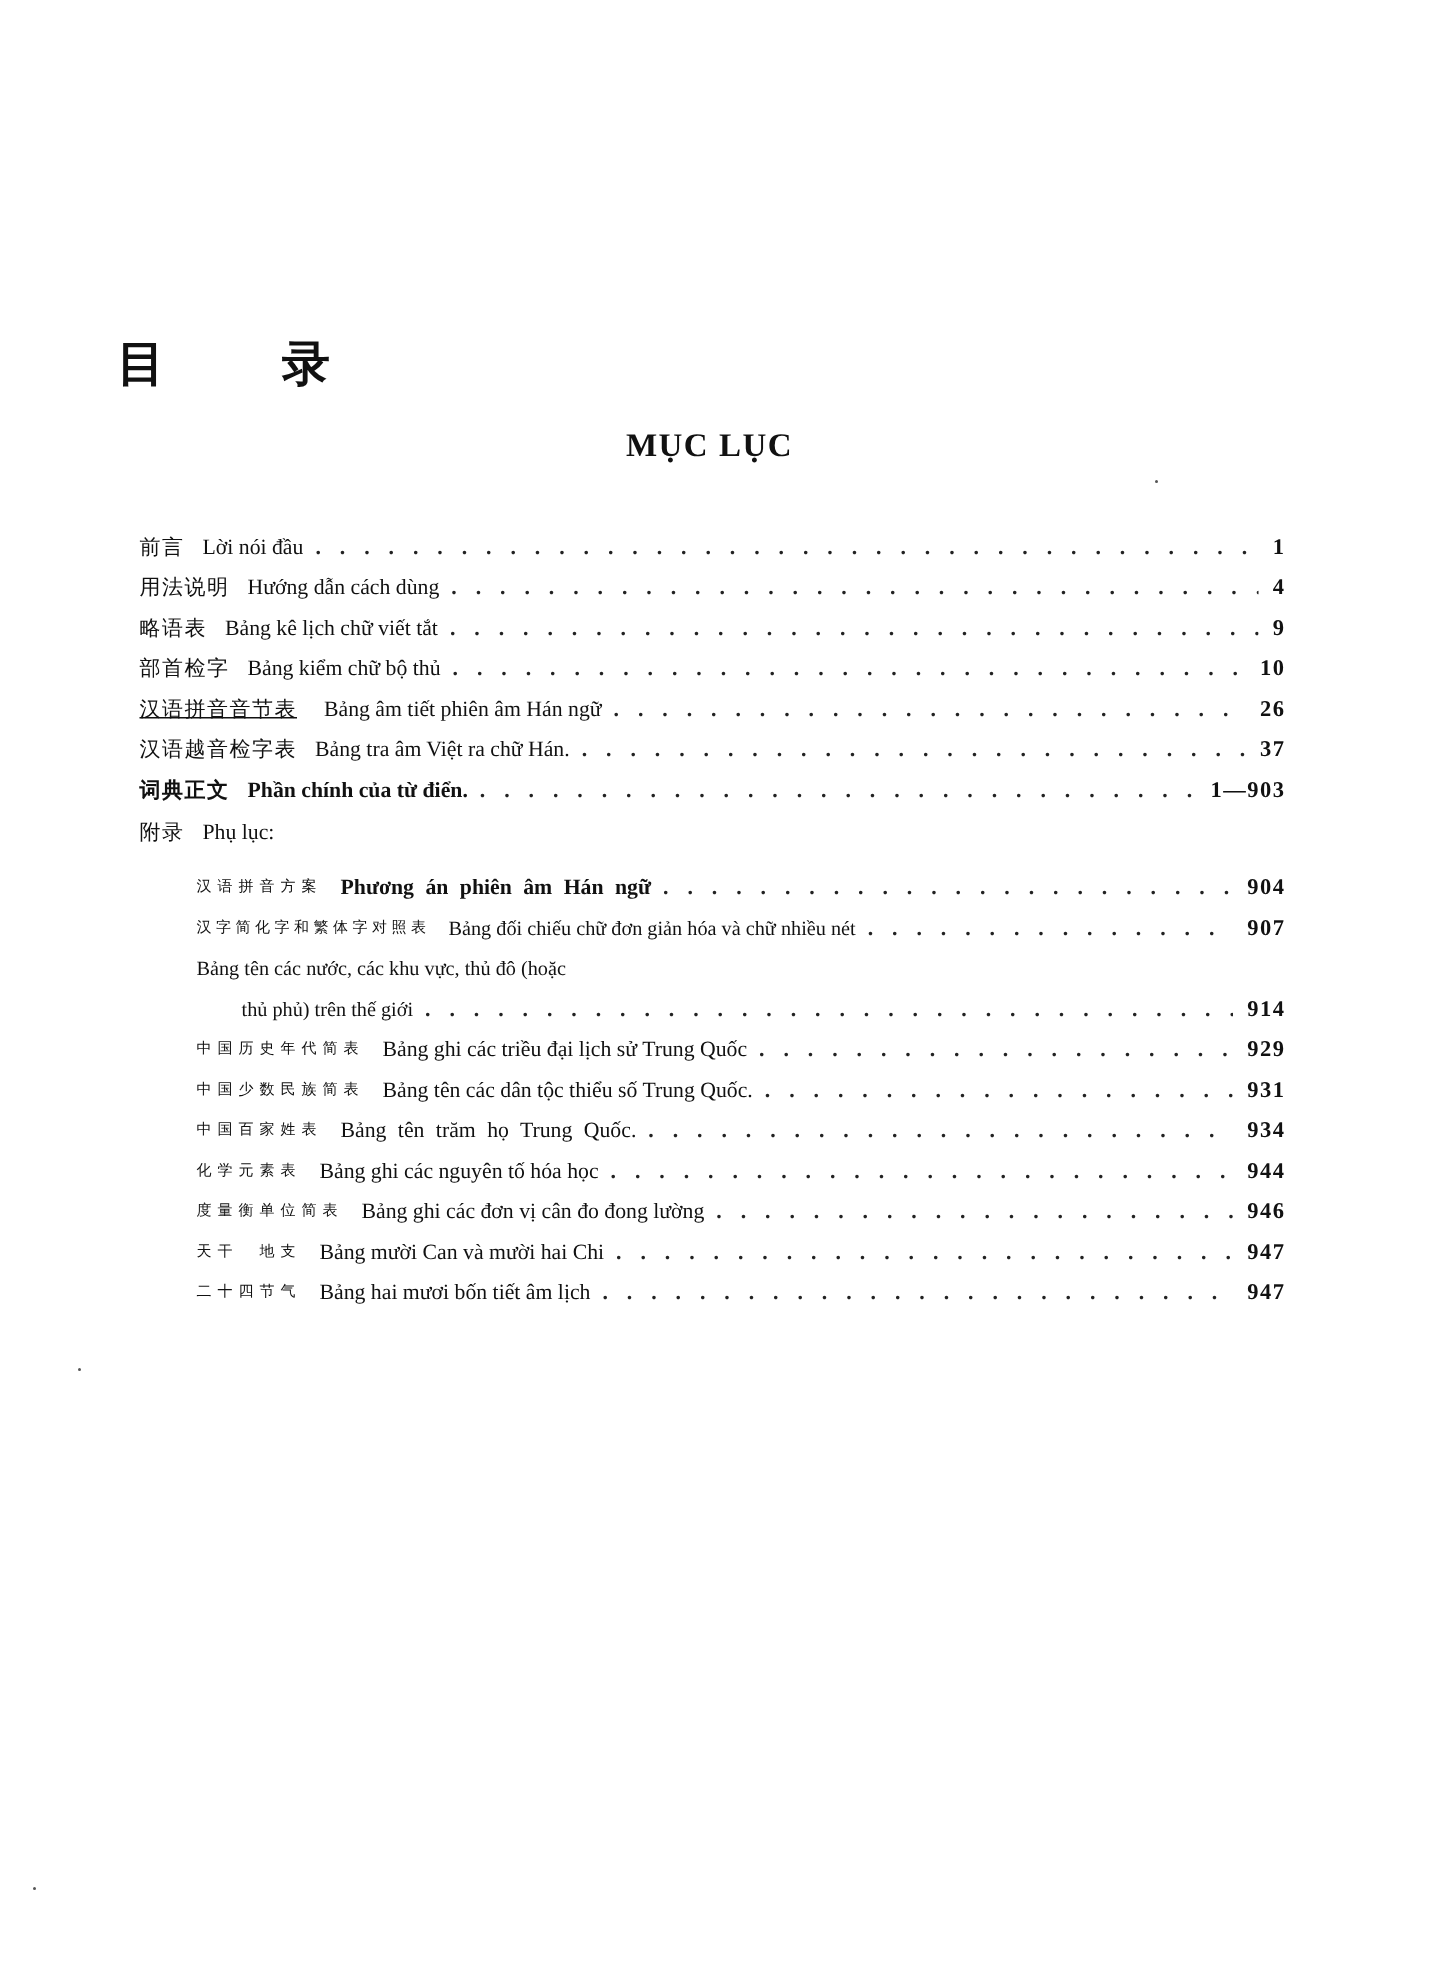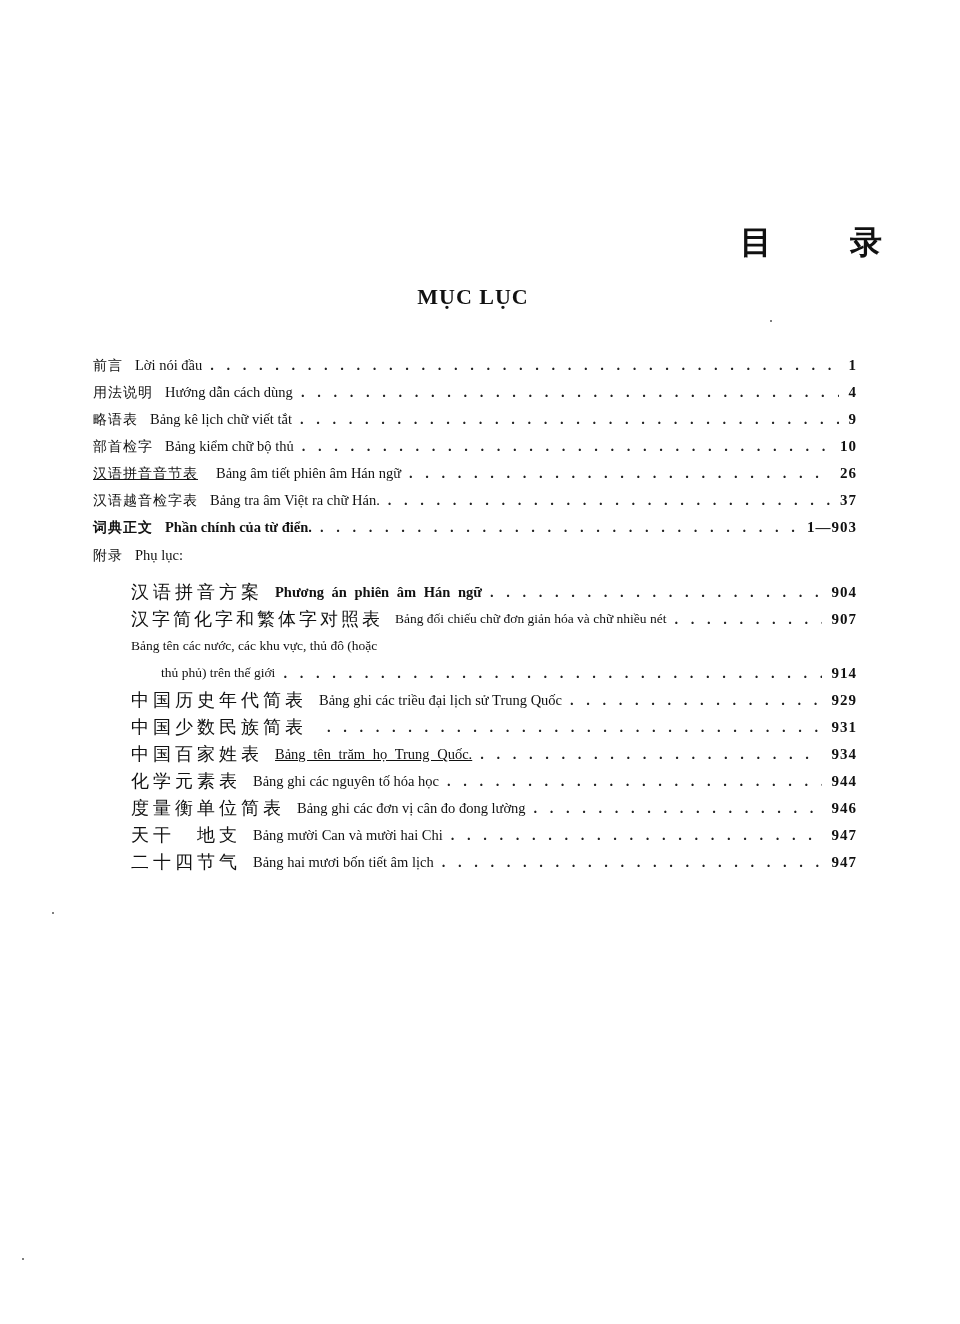--- a/index.html
+++ b/index.html
@@ -13,21 +13,21 @@
       position: relative;
       overflow: hidden;
       color: #111111;
       font-family: "DejaVu Serif", "Liberation Serif", serif;
     }
     .page-title-cn {
       position: absolute;
       top: 222px;
       left: 0;
       width: 960px;
-      text-align: right;
+      text-align: left;
       font-size: 32px;
       font-weight: bold;
       letter-spacing: 78px;
       padding-left: 78px;
       box-sizing: border-box;
       font-family: "DejaVu Sans", sans-serif;
       line-height: 40px;
     }
     .page-title-vn {
       position: absolute;
@@ -58,21 +58,21 @@
       font-family: "Liberation Serif", serif;
     }
     .toc-row .cn {
       font-family: "DejaVu Sans", sans-serif;
       font-size: 14px;
       margin-right: 12px;
       letter-spacing: 1px;
     }
     .toc-row.appendix .cn {
       letter-spacing: 4px;
-      font-size: 18px;
+      font-size: 10px;
     }
     .toc-row .vn {
       flex: 0 0 auto;
     }
     .toc-row .dots {
       flex: 1 1 auto;
       overflow: hidden;
       margin: 0 10px 0 8px;
       letter-spacing: 9px;
       color: #222;
@@ -196,27 +196,28 @@
 
   <div class="toc-row appendix" style="top:689px; left:131px; width:726px;">
     <span class="cn">中国历史年代简表</span>
     <span class="vn">Bảng ghi các triều đại lịch sử Trung Quốc</span>
     <span class="dots"></span>
     <span class="page">929</span>
   </div>
 
   <div class="toc-row appendix" style="top:716px; left:131px; width:726px;">
     <span class="cn">中国少数民族简表</span>
+    <span class="vn">Bảng tên các dân tộc thiểu số Trung Quốc.</span>
     <span class="dots"></span>
     <span class="page">931</span>
   </div>
 
   <div class="toc-row appendix" style="top:743px; left:131px; width:726px;">
     <span class="cn">中国百家姓表</span>
-    <span class="vn" style="word-spacing:4px;text-decoration:underline;">Bảng tên trăm họ Trung Quốc.</span>
+    <span class="vn" style="word-spacing:4px;">Bảng tên trăm họ Trung Quốc.</span>
     <span class="dots"></span>
     <span class="page">934</span>
   </div>
 
   <div class="toc-row appendix" style="top:770px; left:131px; width:726px;">
     <span class="cn">化学元素表</span>
     <span class="vn">Bảng ghi các nguyên tố hóa học</span>
     <span class="dots"></span>
     <span class="page">944</span>
   </div>

